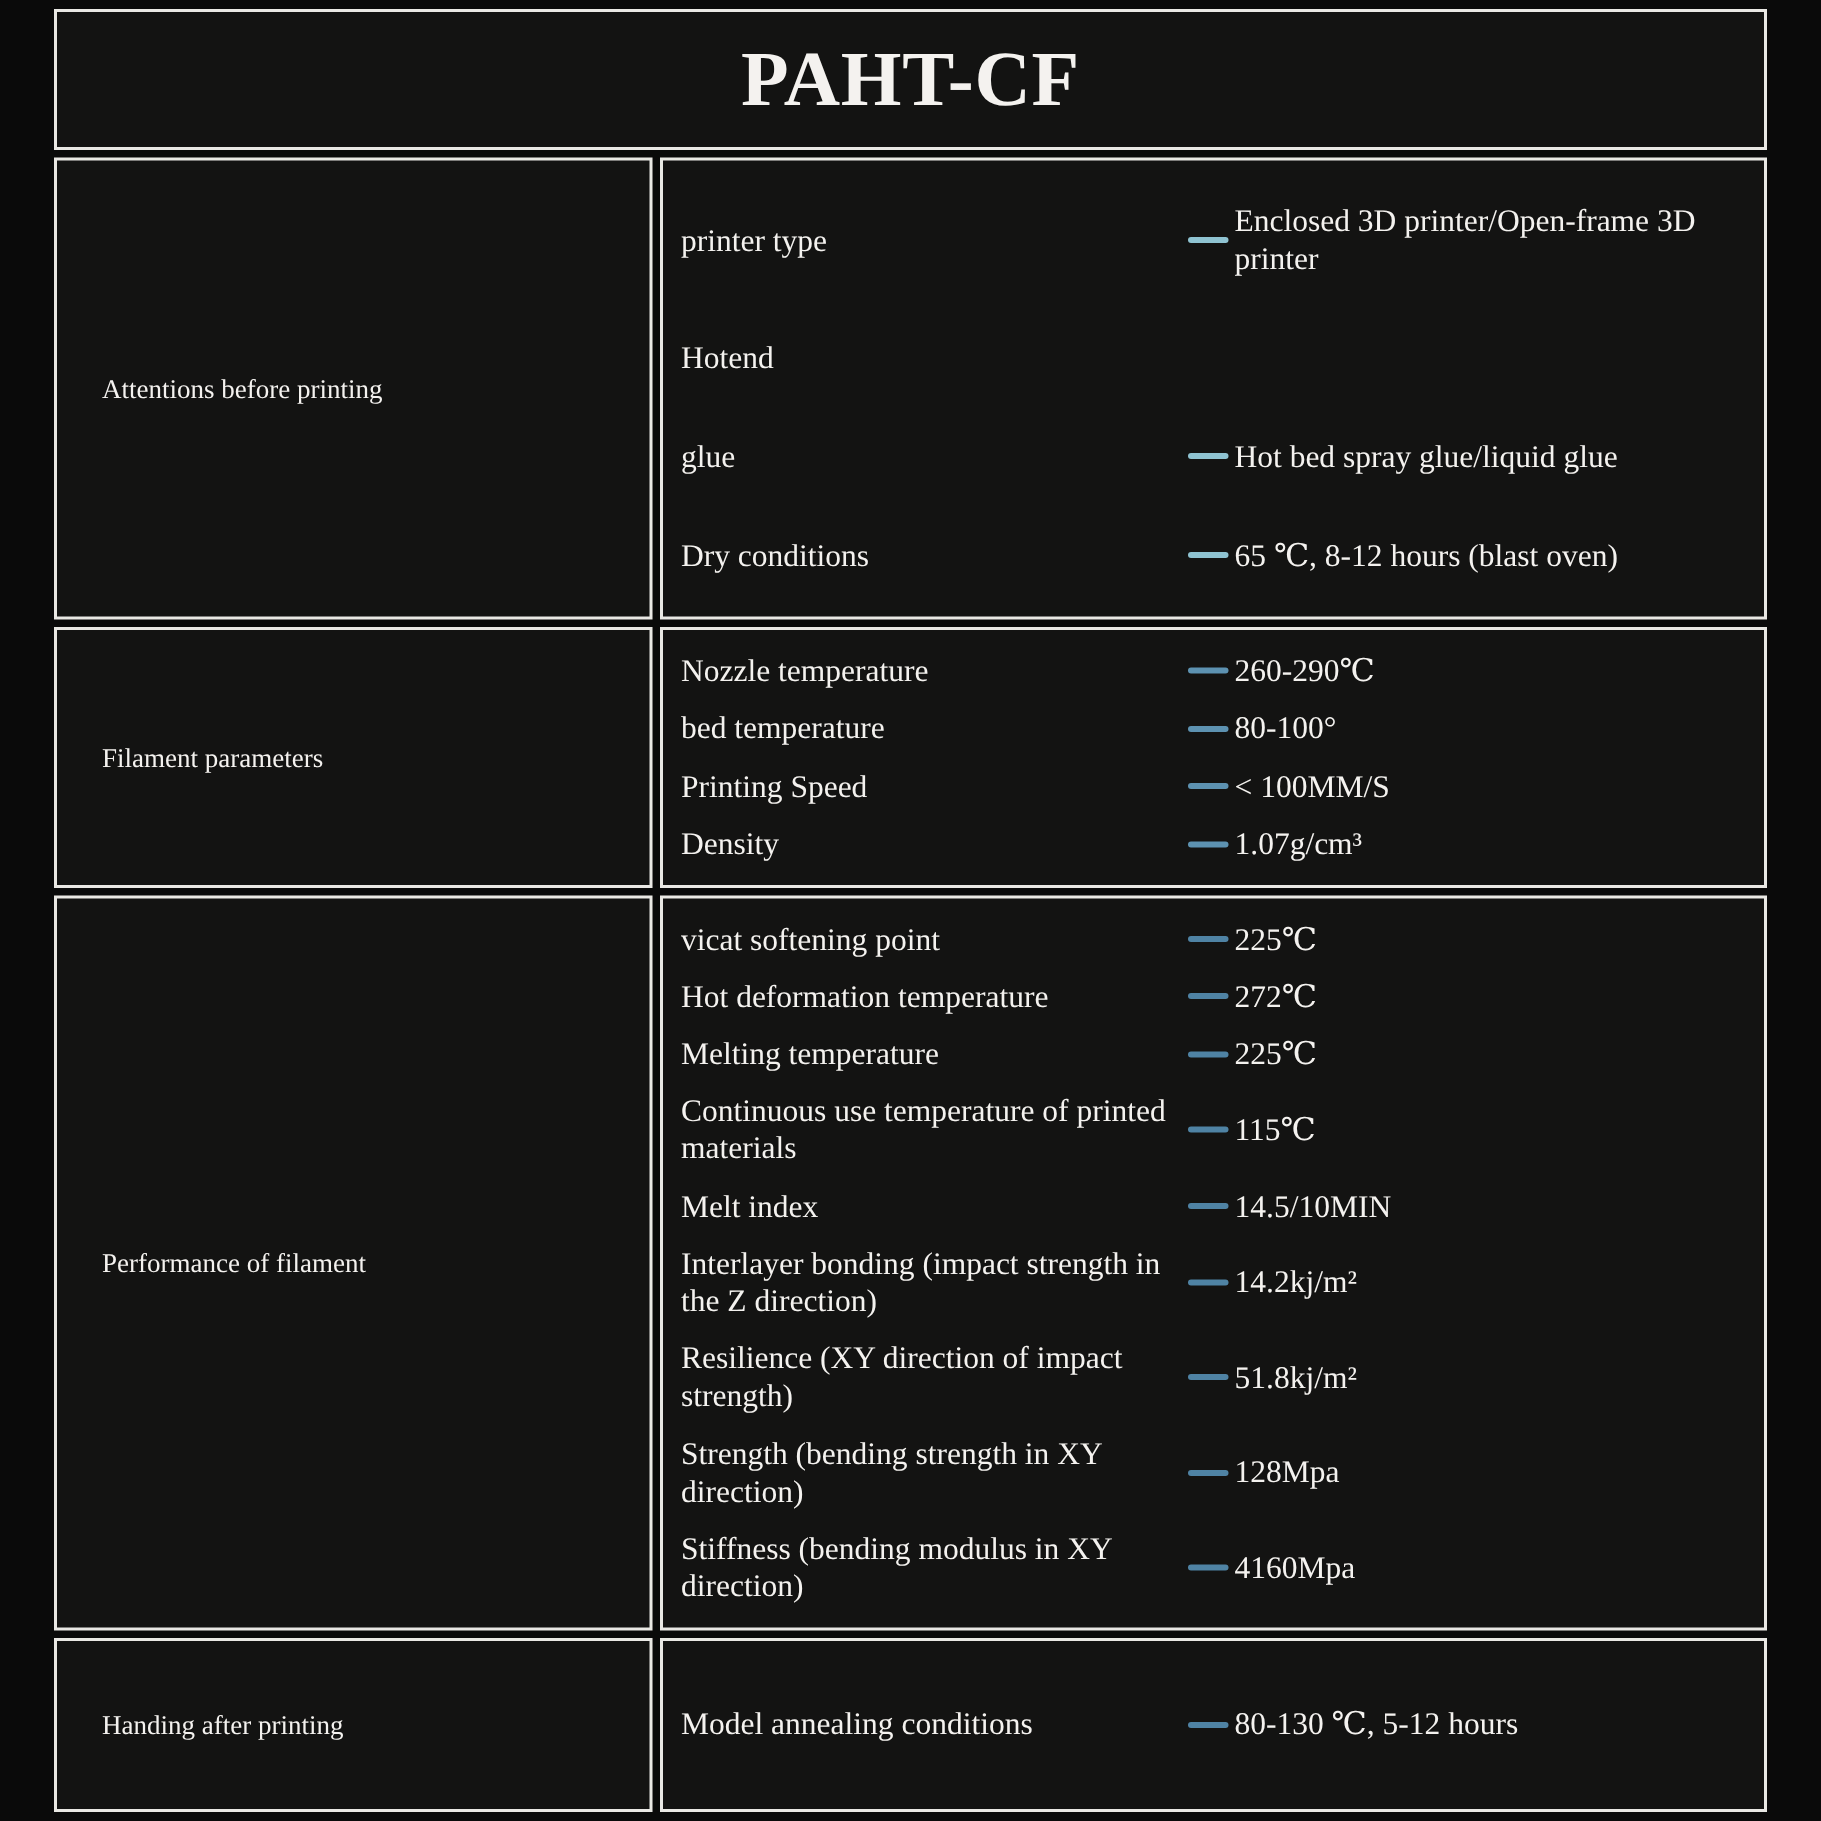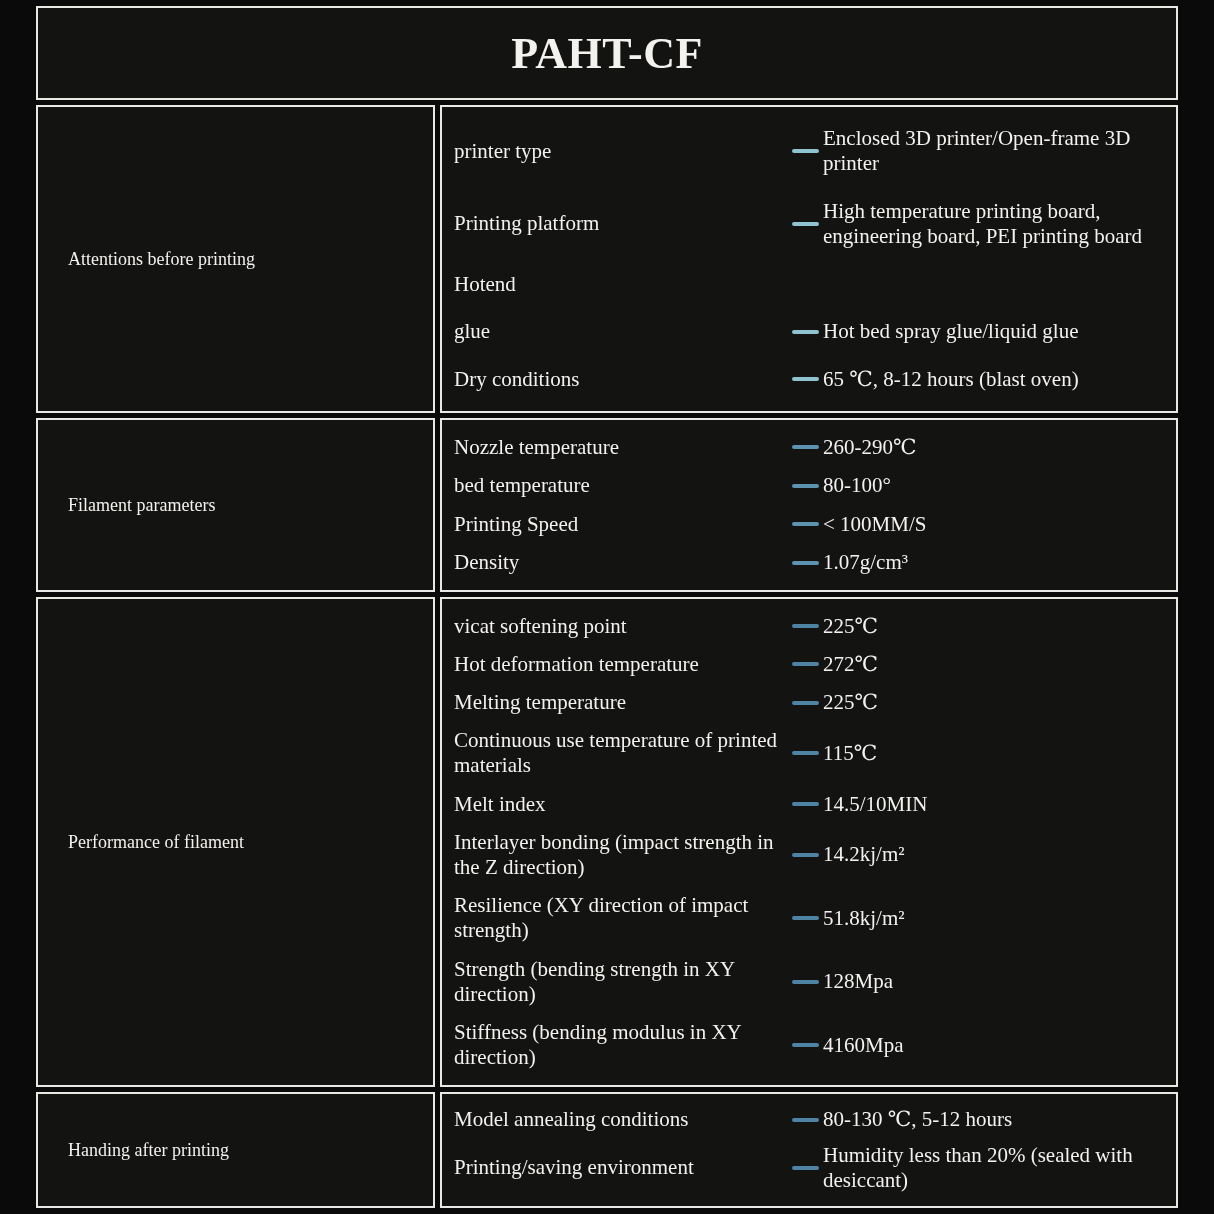--- a/index.html
+++ b/index.html
@@ -20,21 +20,21 @@
     width: 100%; height: 1202px;
   }
   .box {
     border: 2px solid #e9e8e4;
     background: #131312;
     box-sizing: border-box;
   }
   .title-box {
     grid-column: 1 / 3;
     display: flex; align-items: center; justify-content: center;
-    font-size: 44px; font-weight: bold; letter-spacing: 0.5px;
+    font-size: 52px; font-weight: bold; letter-spacing: 0.5px;
   }
   .side {
     display: flex; align-items: center;
     padding-left: 30px; padding-right: 8px;
     font-size: 18px;
   }
   .content {
     display: flex; flex-direction: column;
     justify-content: space-around;
     padding: 8px 8px 8px 12px;
@@ -65,27 +65,20 @@
   <div class="box side">Attentions before printing</div>
   <div class="box content" style="--dash:#8fc3d1">
     <div class="prow">
       <div class="plabel">printer type</div>
       <div class="pval">
           <span class="dash"></span>
           <span class="vtext">Enclosed 3D printer/Open-frame 3D printer</span>
         </div>
     </div>
     <div class="prow">
-      <div class="plabel">Printing platform</div>
-      <div class="pval">
-          <span class="dash"></span>
-          <span class="vtext">High temperature printing board, engineering board, PEI printing board</span>
-        </div>
-    </div>
-    <div class="prow">
       <div class="plabel">Hotend</div>
     </div>
     <div class="prow">
       <div class="plabel">glue</div>
       <div class="pval">
           <span class="dash"></span>
           <span class="vtext">Hot bed spray glue/liquid glue</span>
         </div>
     </div>
     <div class="prow">
@@ -198,22 +191,15 @@
 
   <div class="box side">Handing after printing</div>
   <div class="box content" style="--dash:#4f83a4">
     <div class="prow">
       <div class="plabel">Model annealing conditions</div>
       <div class="pval">
           <span class="dash"></span>
           <span class="vtext">80-130 ℃, 5-12 hours</span>
         </div>
     </div>
-    <div class="prow">
-      <div class="plabel">Printing/saving environment</div>
-      <div class="pval">
-          <span class="dash"></span>
-          <span class="vtext">Humidity less than 20% (sealed with desiccant)</span>
-        </div>
-    </div>
   </div>
 
 </div>
 
 </body></html>

